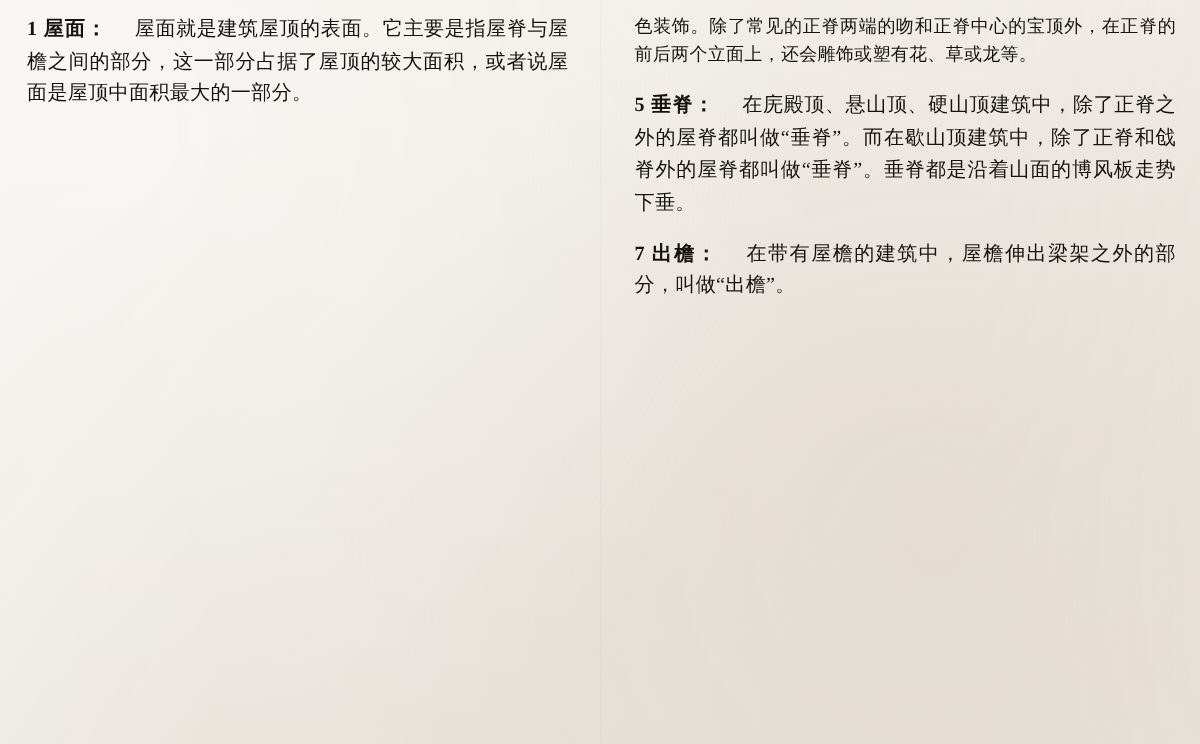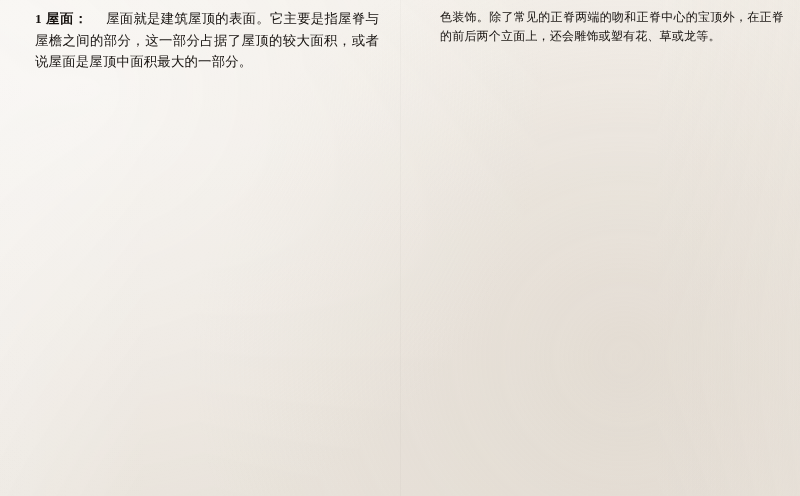--- a/index.html
+++ b/index.html
@@ -36,21 +36,20 @@
     position: relative;
     display: flex;
     gap: 0;
     height: 100%;
     padding: 8px 16px 6px 18px;
     box-sizing: border-box;
   }
   .col {
     width: 50%;
     box-sizing: border-box;
-    margin-left: 17px;
   }
   .col-left {
     padding-right: 22px;
   }
   .col-right {
     padding-left: 22px;
   }
   .entry {
     margin: 0 0 12px 0;
     font-size: 13.4px;
@@ -113,20 +112,26 @@
 
 
 
 
     </div>
 
     <div class="col col-right">
 
       <p class="cont first-indent">色装饰。除了常见的正脊两端的吻和正脊中心的宝顶外，在正脊的前后两个立面上，还会雕饰或塑有花、草或龙等。</p>
 
+      <p class="entry">
+        <span class="num">5</span><span class="term">垂脊：</span><span class="gap"></span><span>在庑殿顶、悬山顶、硬山顶建筑中，除了正脊之外的屋脊都叫做“垂脊”。而在歇山顶建筑中，除了正脊和戗脊外的屋脊都叫做“垂脊”。垂脊都是沿着山面的博风板走势下垂。</span>
+      </p>
 
 
+      <p class="entry">
+        <span class="num">7</span><span class="term">出檐：</span><span class="gap"></span><span>在带有屋檐的建筑中，屋檐伸出梁架之外的部分，叫做“出檐”。</span>
+      </p>
 
 
     </div>
 
   </div>
 </div>
 
 </body></html>

